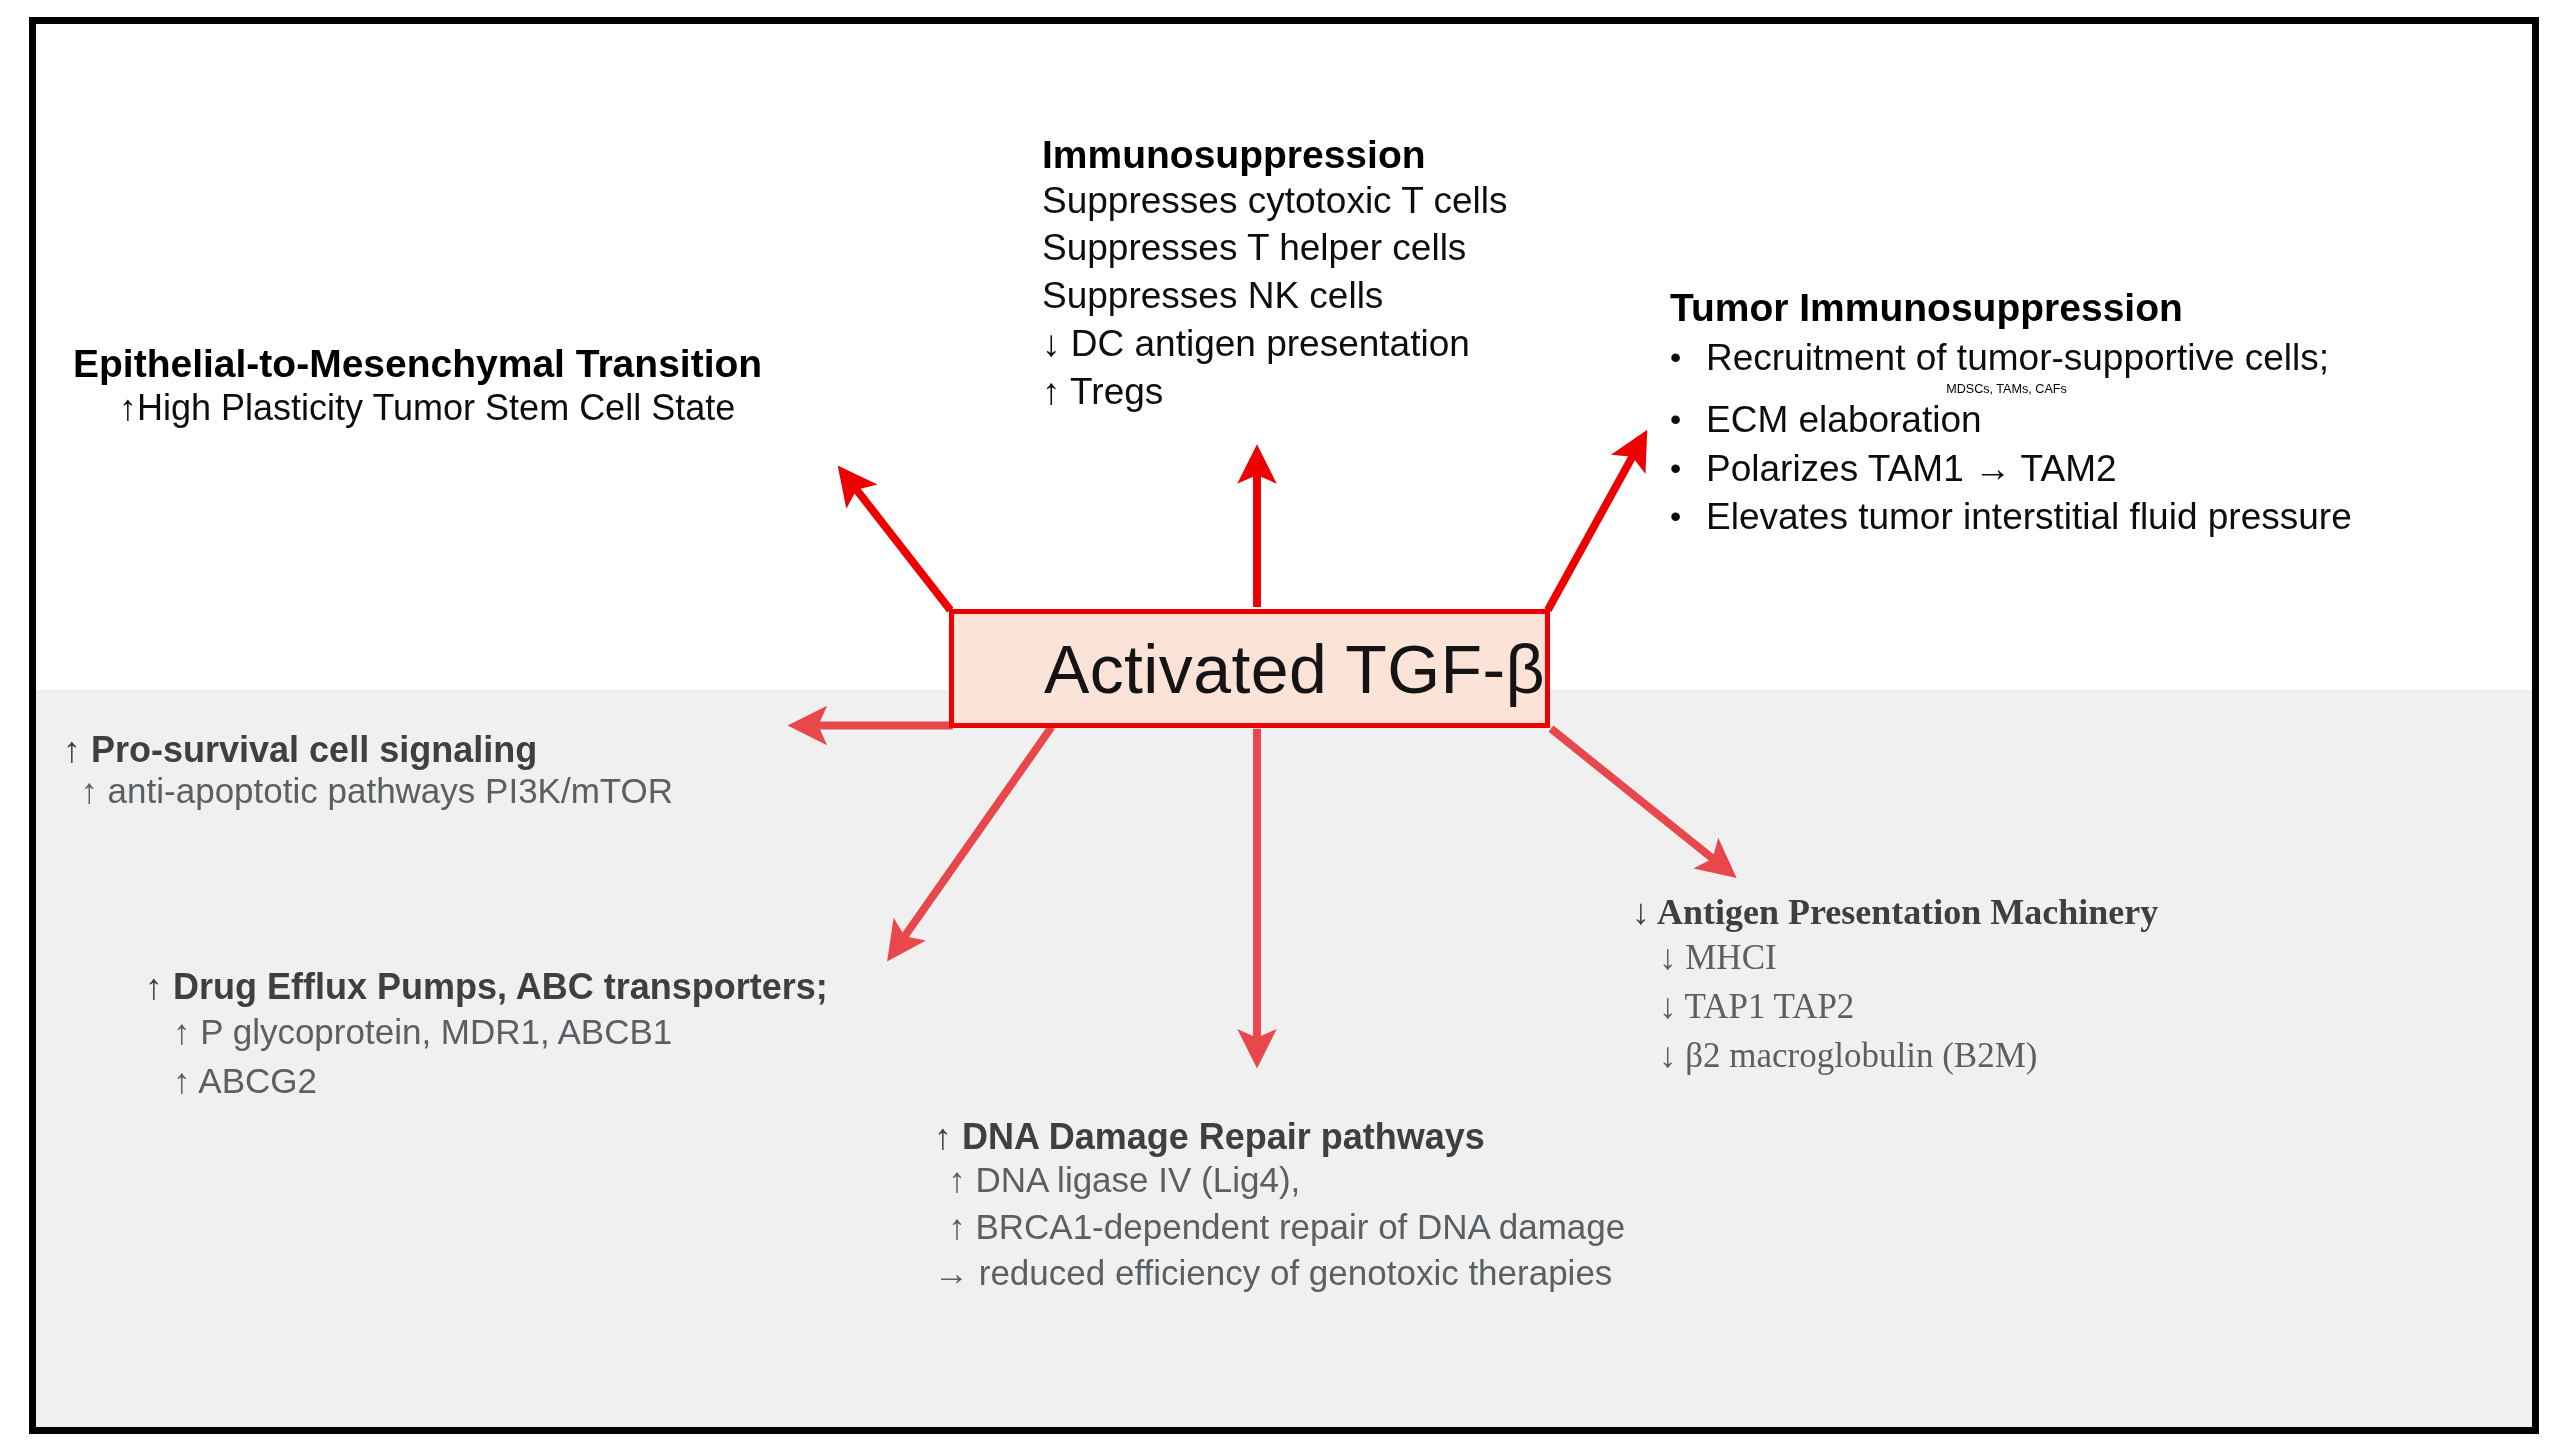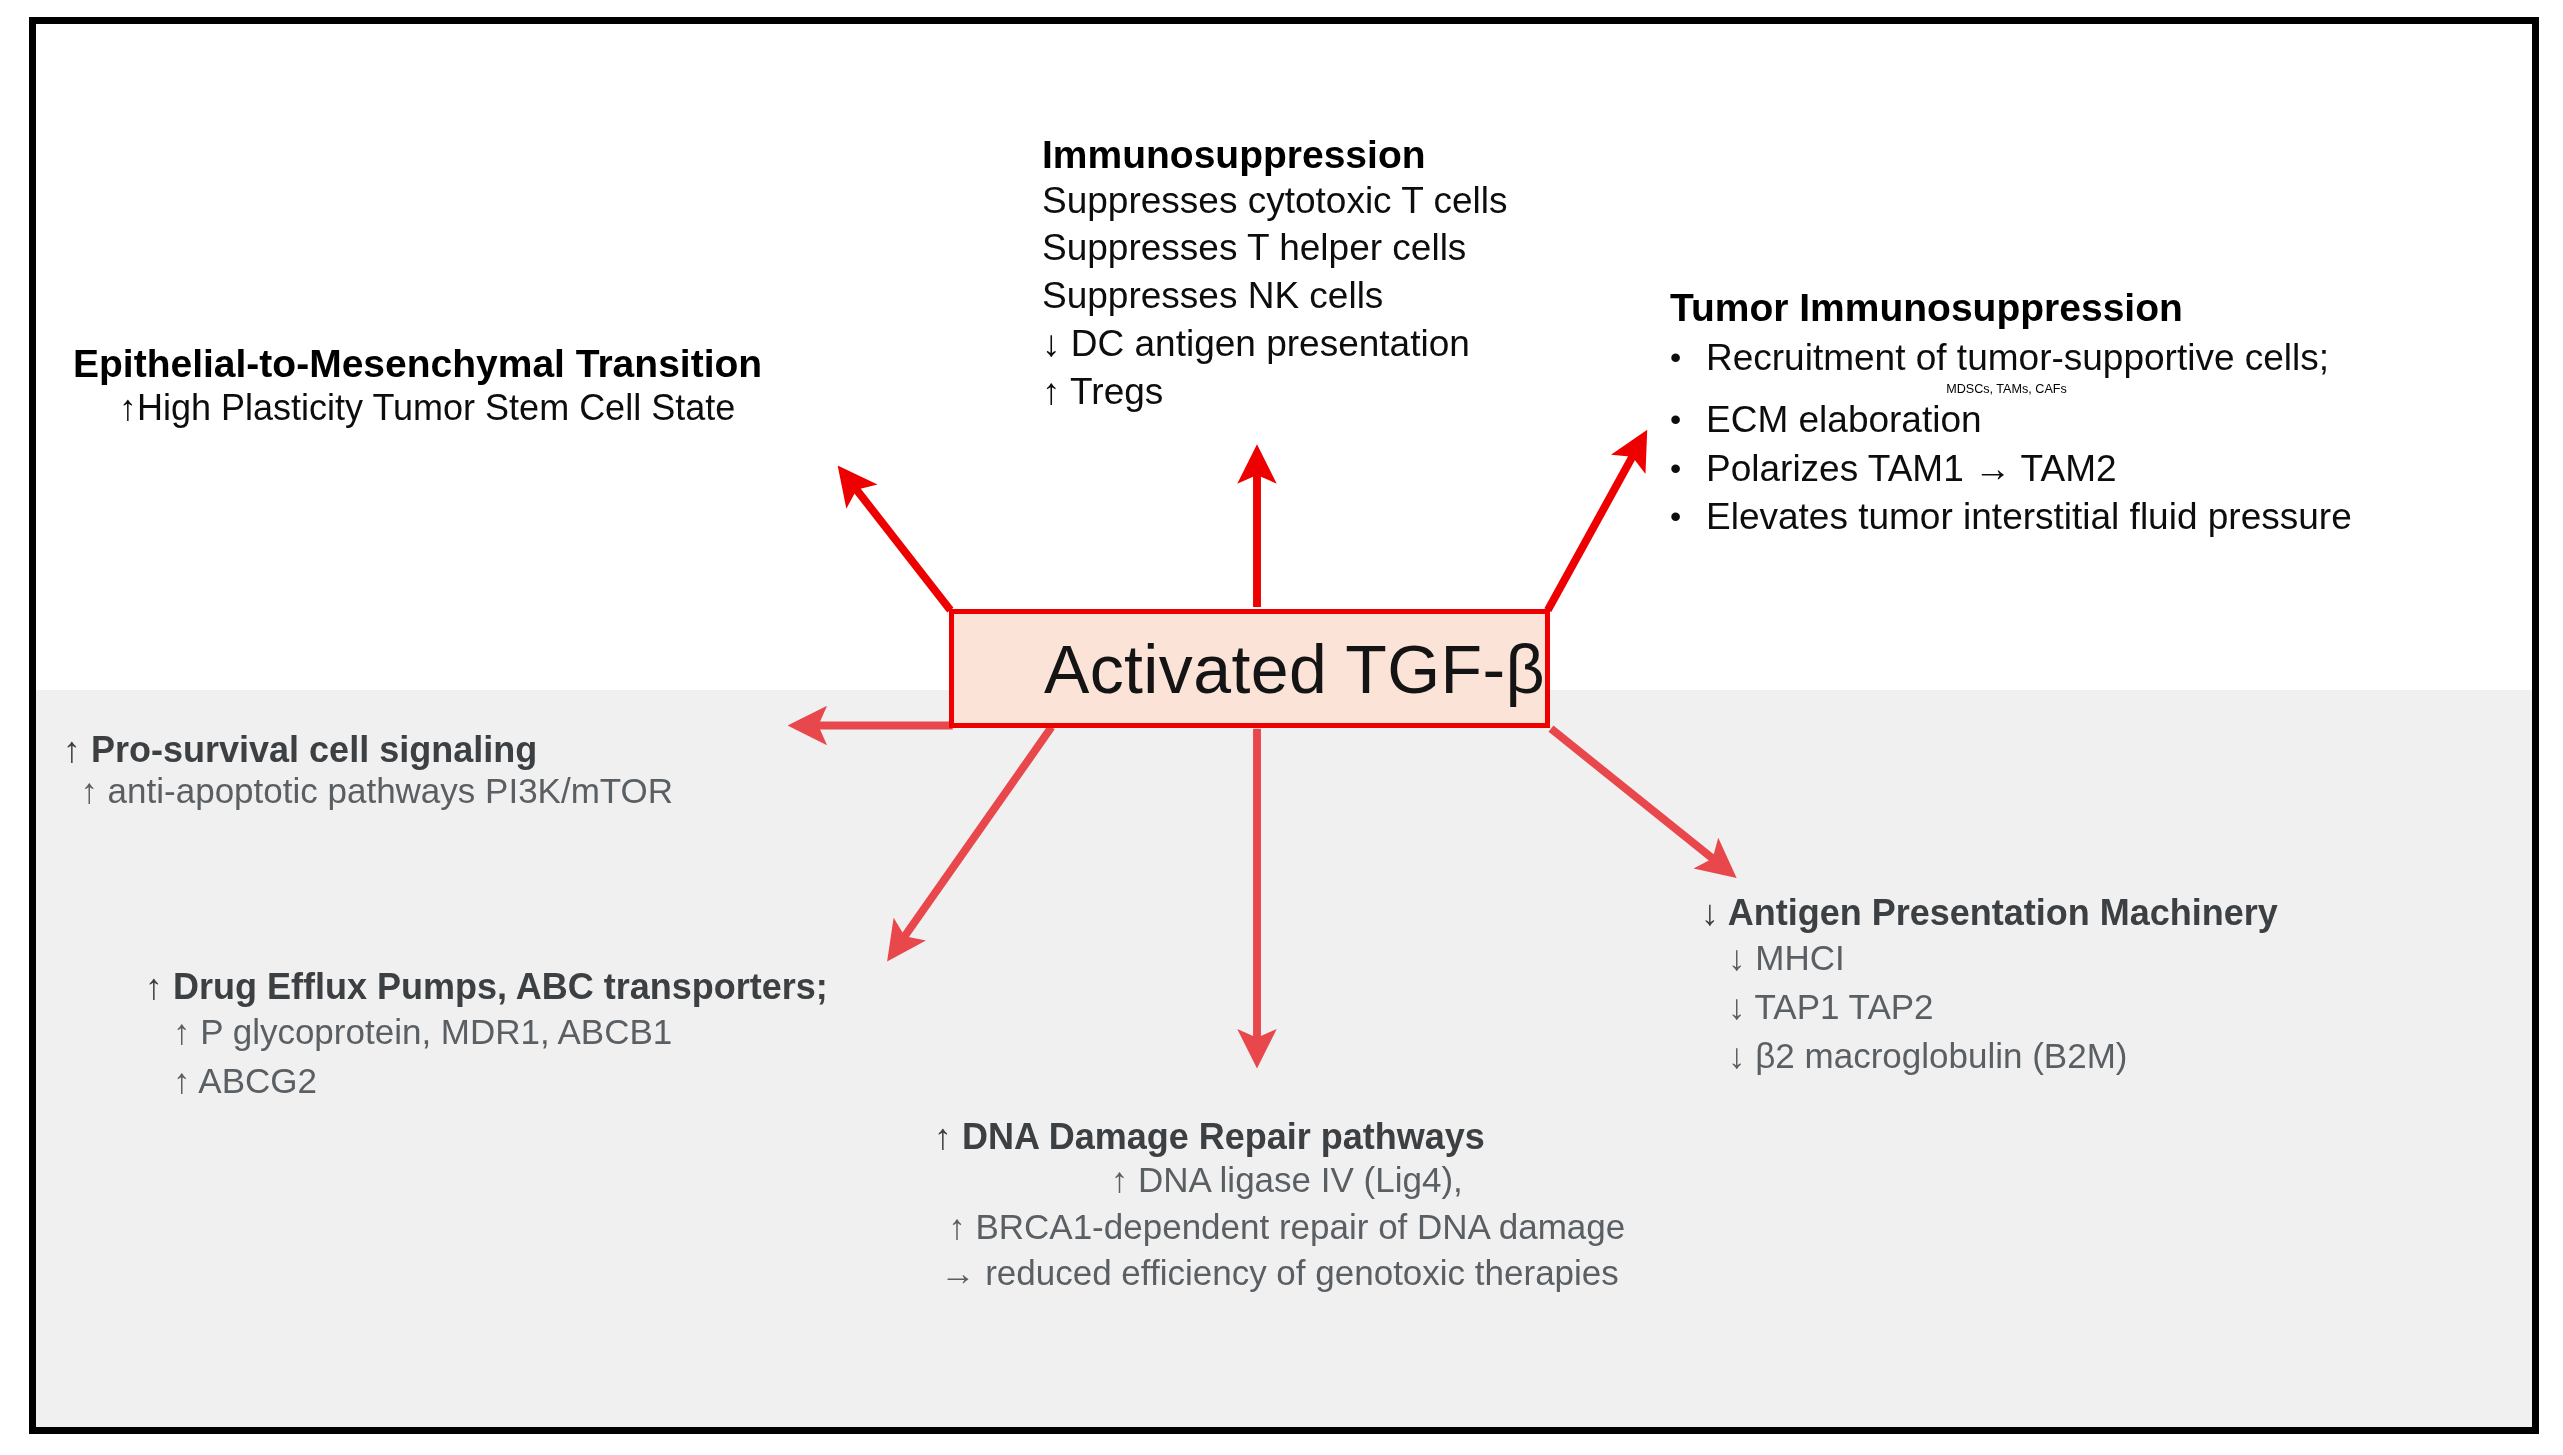--- a/index.html
+++ b/index.html
@@ -102,25 +102,25 @@
   
   #blk-prosurv{ left:63px; top:697px;margin-top:32px; }
   #blk-prosurv .line{ padding-left:17.4px;text-align:center; }
 
   
   #blk-efflux{ left:145px; top:966px; }
   #blk-efflux .line{ padding-left:28px; line-height:1.40; }
 
   
   #blk-dna{ left:934px; top:1116px; }
-  #blk-dna .line{ padding-left:14.2px; line-height:1.32;text-align:center; }
+  #blk-dna .line{ padding-left:14.2px; line-height:1.32; }
   #blk-dna .line.flush{ padding-left:0px; }
 
   
-  #blk-apm{ left:1701px; top:892px; }
+  #blk-apm{ left:1632px; top:892px;font-family:Liberation Serif, serif; }
   #blk-apm .line{ padding-left:27px; line-height:1.40; }
 </style>
 </head>
 <body>
 
 <div id="stage">
 
   <div id="frame"></div>
   <div id="grey-band"></div>
 

